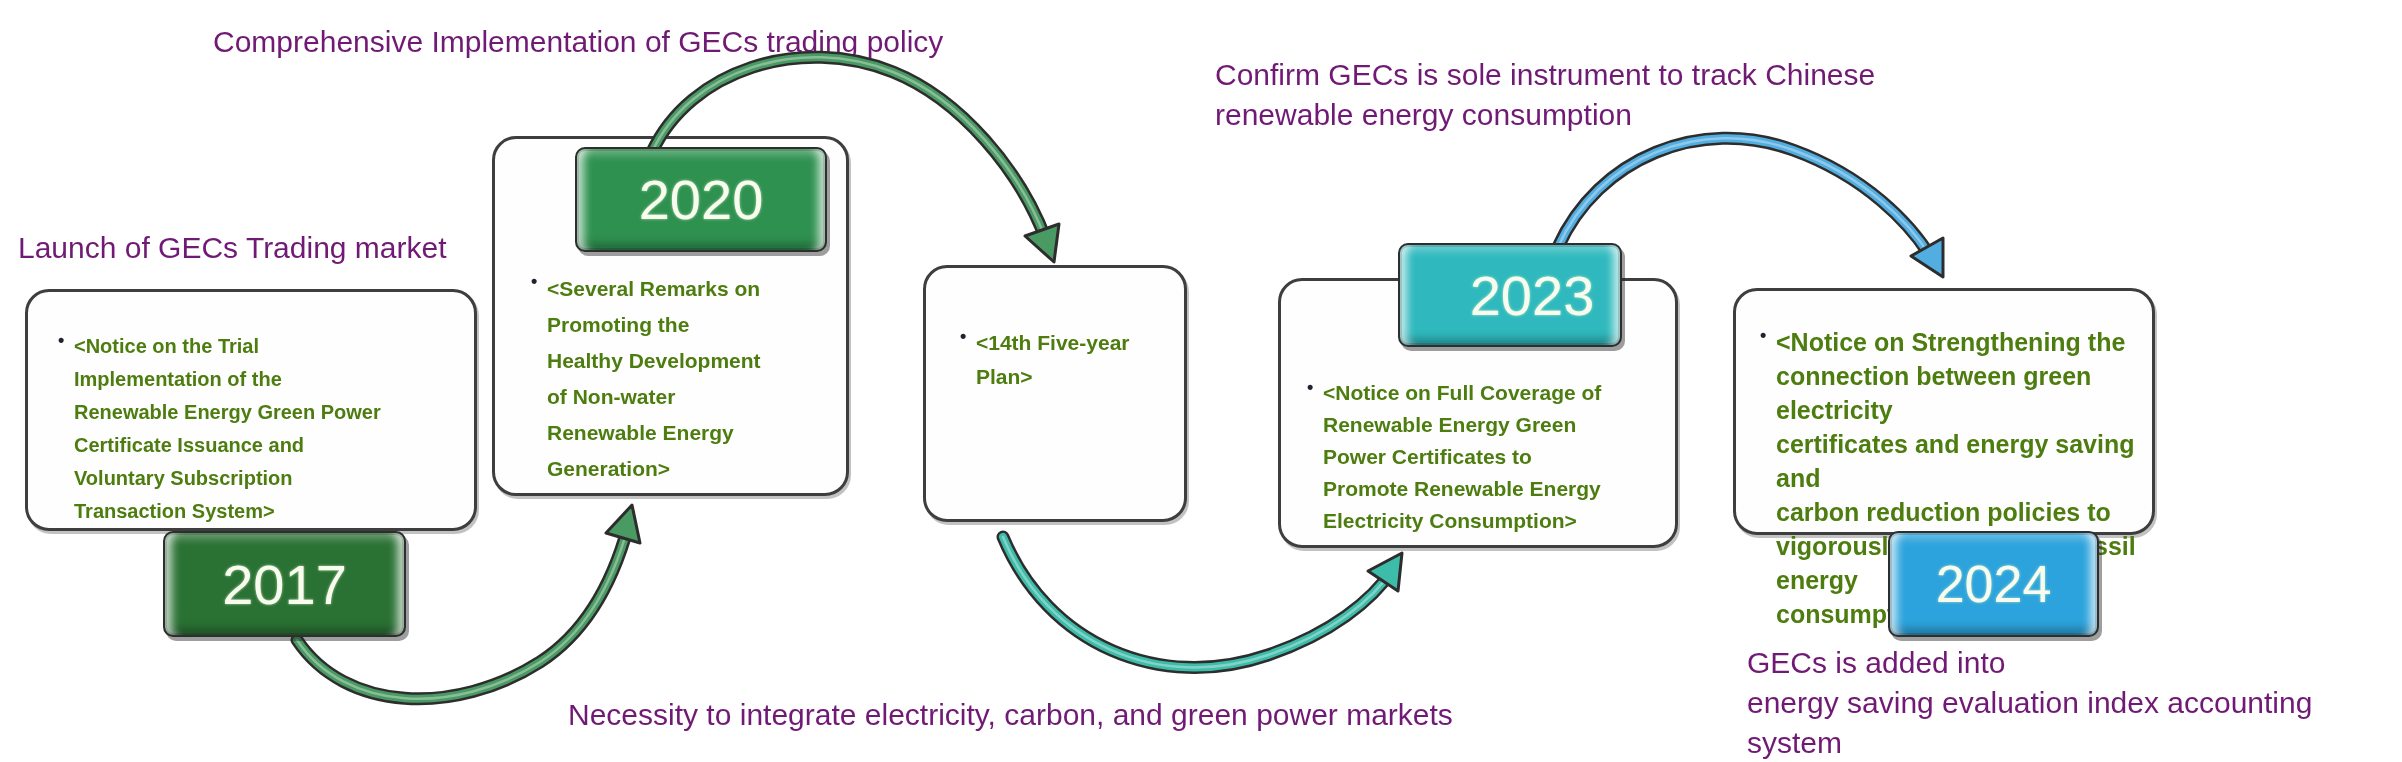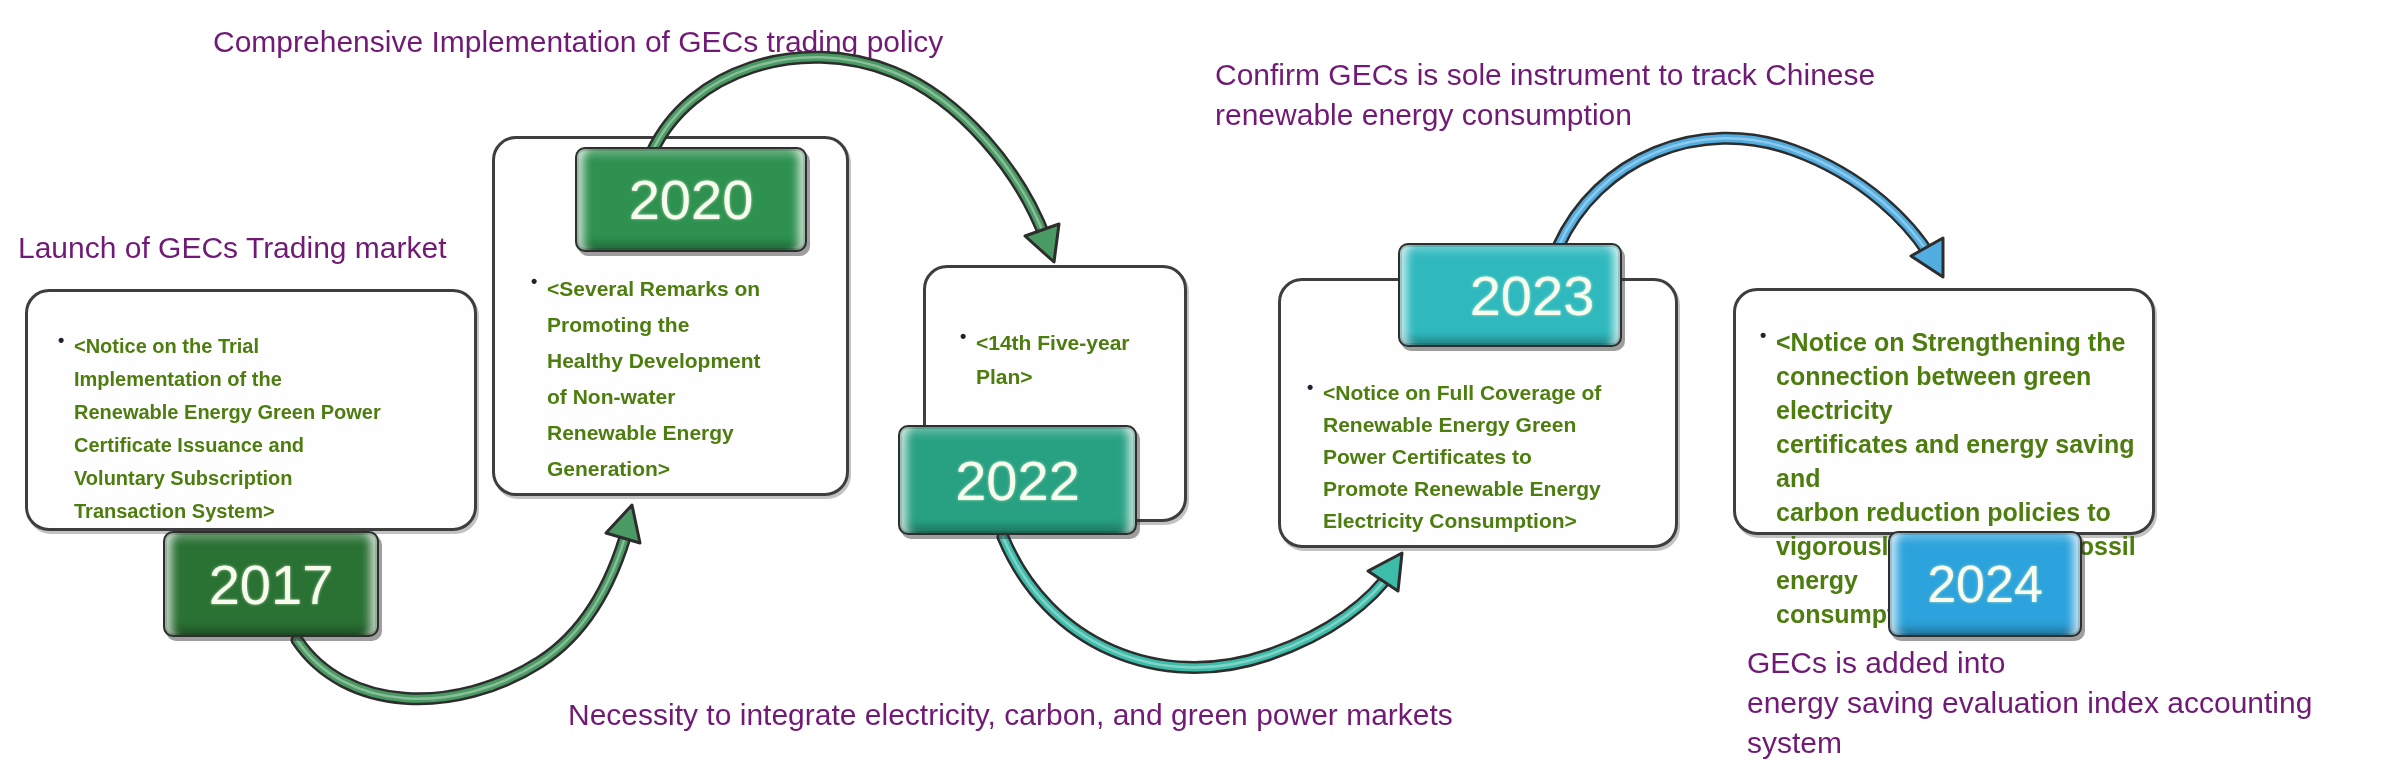--- a/index.html
+++ b/index.html
@@ -137,23 +137,22 @@
   <div class="pbox" style="left:1733px;top:288px;width:422px;height:247px;padding:34px 10px 0 24px">
     <span class="dot">•</span>
     <div class="ptext" style="font-size:25px;line-height:34px">&lt;Notice on Strengthening the
 connection between green electricity
 certificates and energy saving and
 carbon reduction policies to
 vigorously promote non-fossil energy
 consumption&gt;</div>
   </div>
 
-  <div class="badge" style="left: 163px; top: 531px; width: 216px; height: 106px; background: rgb(42, 113, 52);">2017</div>
+  <div class="badge" style="left: 163px; top: 531px; width: 243px; height: 106px; background: rgb(42, 113, 52);">2017</div>
 
-  <div class="badge" style="left: 575px; top: 147px; width: 232px; height: 105px; background: rgb(46, 145, 80);">2020</div>
+  <div class="badge" style="left: 575px; top: 147px; width: 252px; height: 105px; background: rgb(46, 145, 80);">2020</div>
 
-  <div class="badge" style="left: 898px; top: 425px; width: 239px; height: 110px; background: rgb(40, 161, 131);">2022</div>
 
   <div class="badge" style="left: 1398px; top: 243px; width: 224px; height: 104px; background: rgb(47, 185, 190); padding-left: 44px;">2023</div>
 
-  <div class="badge" style="left: 1888px; top: 531px; width: 194px; height: 106px; font-size: 52px; background: rgb(44, 163, 220);">2024</div>
+  <div class="badge" style="left: 1888px; top: 531px; width: 211px; height: 106px; font-size: 52px; background: rgb(44, 163, 220);">2024</div>
 
 </div>
 
 </body></html>

